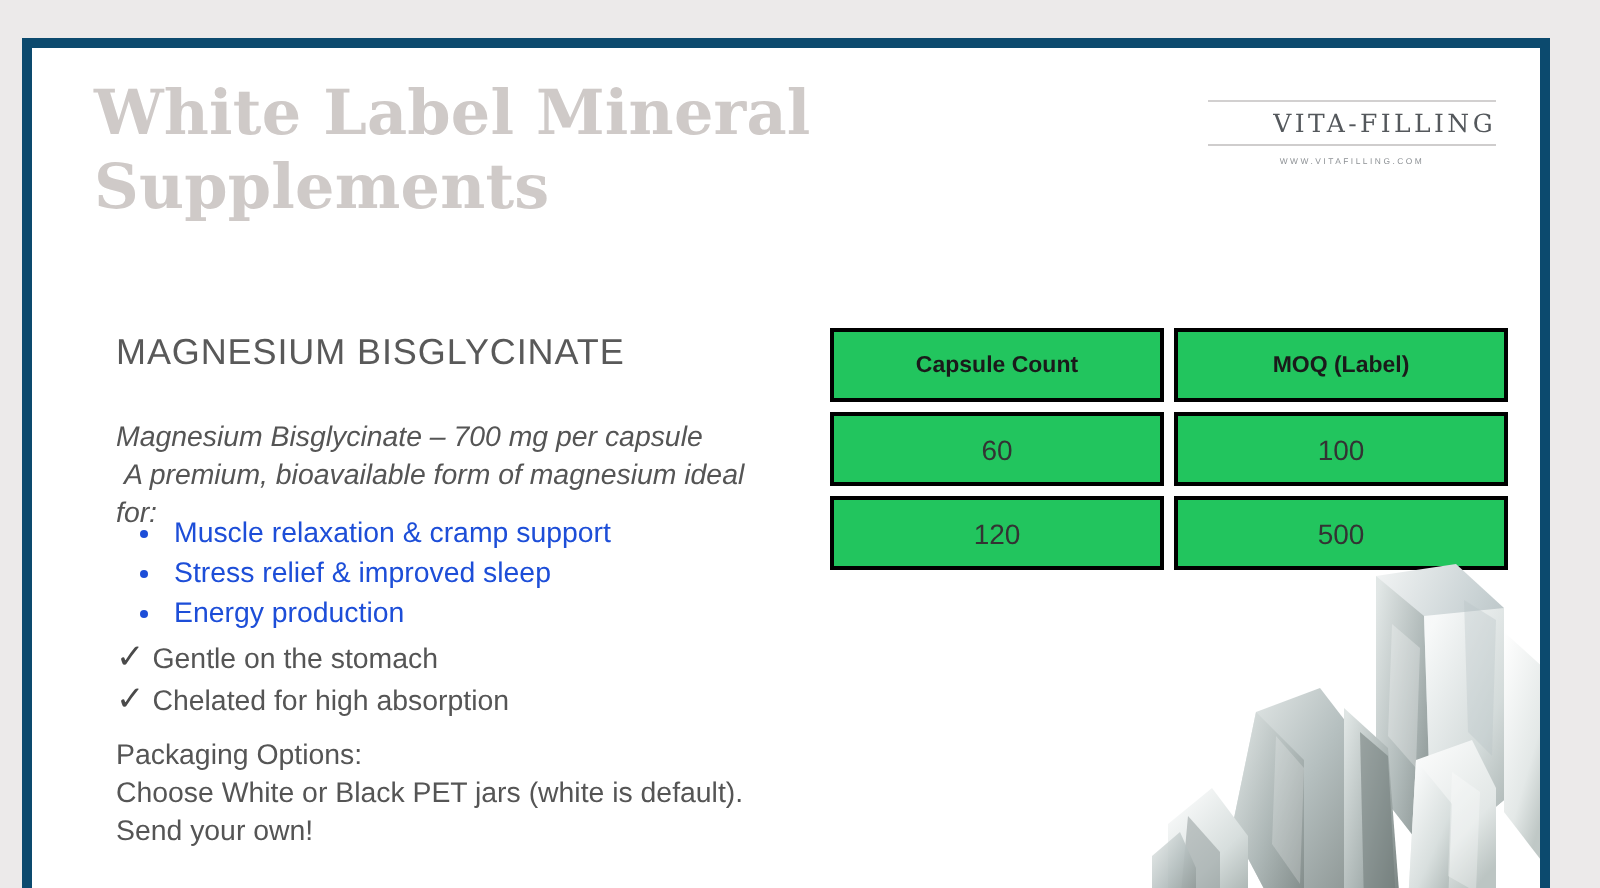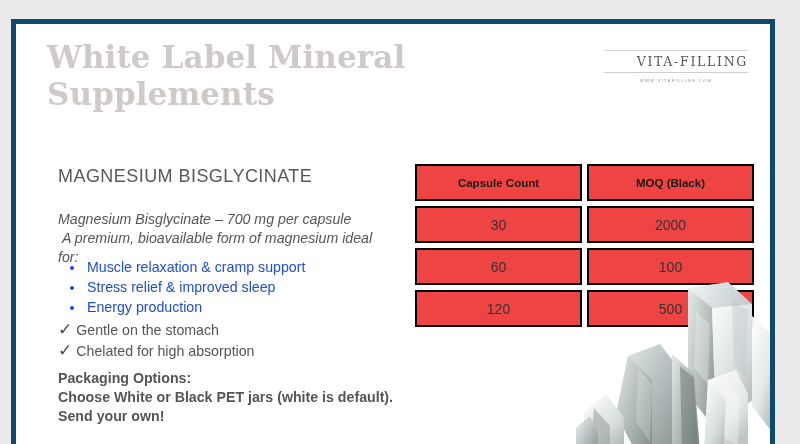--- a/index.html
+++ b/index.html
@@ -149,21 +149,21 @@
     margin-bottom: 5px;
   }
   .moq-cell {
     flex: 1 1 0;
     border: 2px solid #000000;
     box-sizing: border-box;
     height: 37px;
     display: flex;
     align-items: center;
     justify-content: center;
-    background: #ef4444;
+    background: #22c55e;
     font-size: 14px;
     color: #333333;
   }
   .moq-row.header .moq-cell {
     font-weight: bold;
     font-size: 11.5px;
     color: #1a1a1a;
   }
 
   
@@ -209,32 +209,28 @@
     <div class="check-row">
       <span class="check-mark">✓</span>
       <span>Gentle on the stomach</span>
     </div>
     <div class="check-row">
       <span class="check-mark">✓</span>
       <span>Chelated for high absorption</span>
     </div>
   </div>
 
-  <div class="packaging" style="white-space: pre-line; font-weight: bold;">Packaging Options:
+  <div class="packaging" style="white-space: pre-line;">Packaging Options:
 Choose White or Black PET jars (white is default).
 Send your own!</div>
 
   <div class="moq-table">
     <div class="moq-row header">
       <div class="moq-cell">Capsule Count</div>
-      <div class="moq-cell">MOQ (Black)</div>
-    </div>
-    <div class="moq-row">
-      <div class="moq-cell">30</div>
-      <div class="moq-cell">2000</div>
+      <div class="moq-cell">MOQ (Label)</div>
     </div>
     <div class="moq-row">
       <div class="moq-cell">60</div>
       <div class="moq-cell">100</div>
     </div>
     <div class="moq-row">
       <div class="moq-cell">120</div>
       <div class="moq-cell">500</div>
     </div>
   </div>

